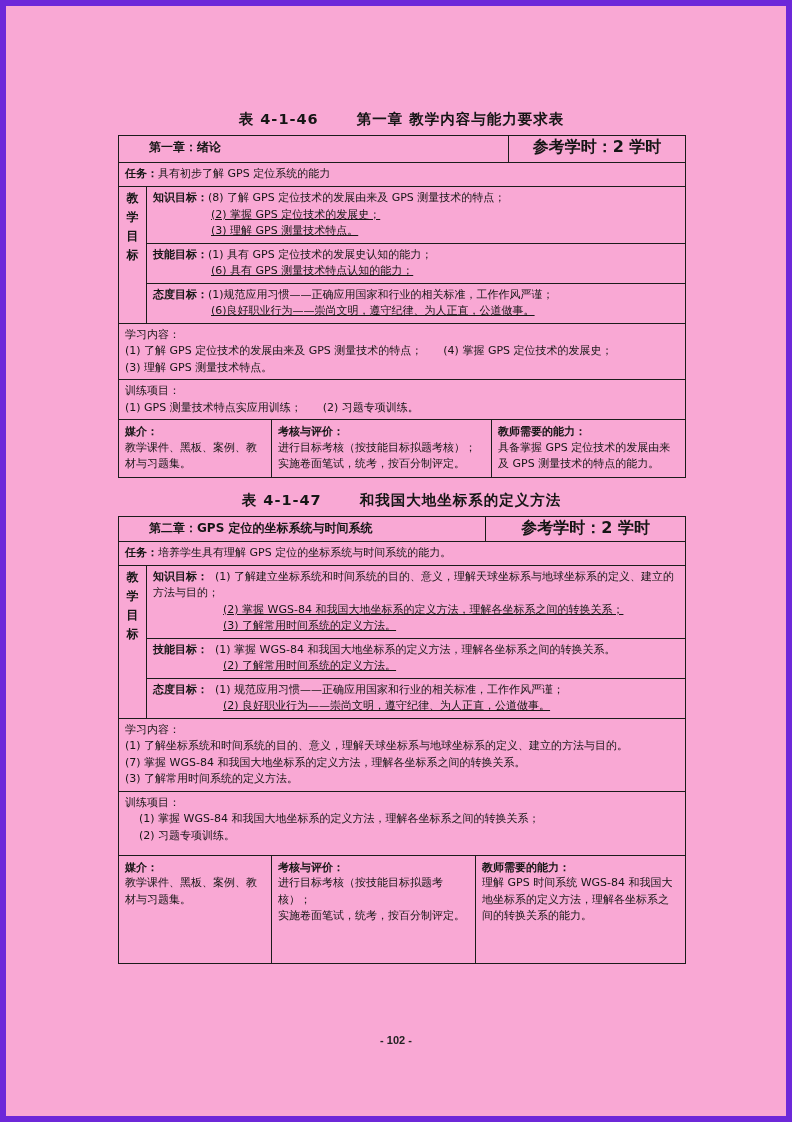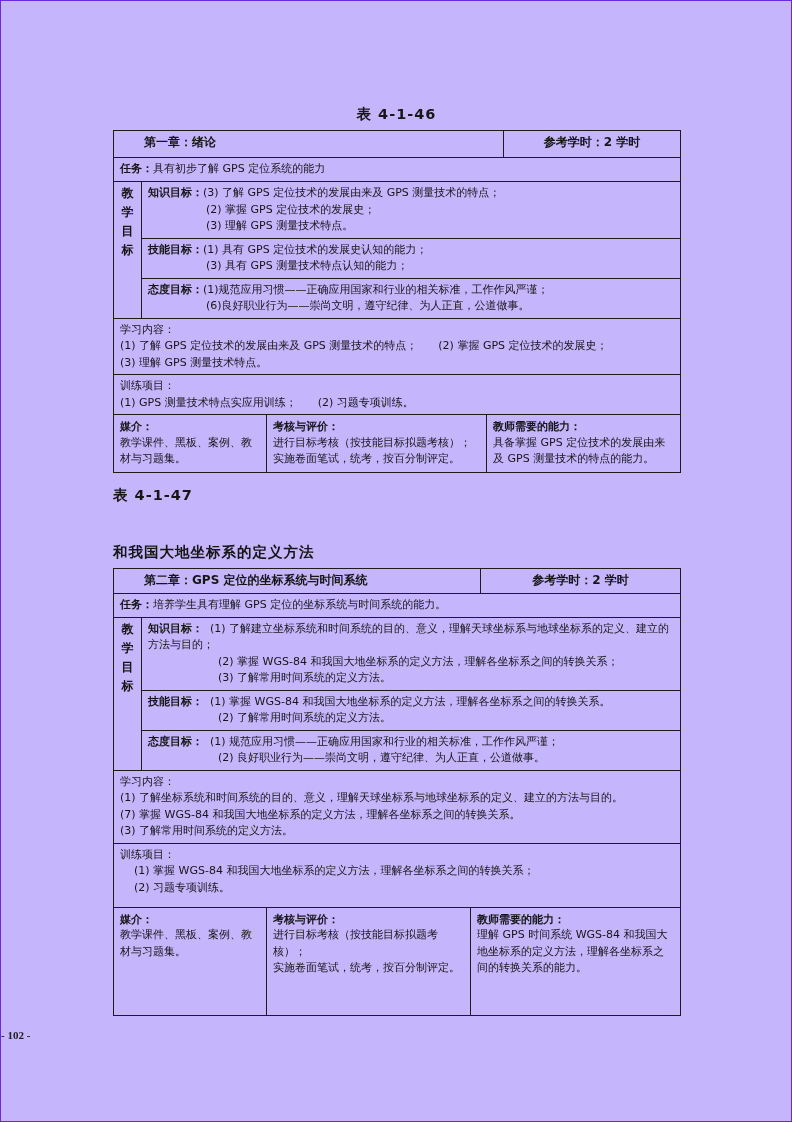--- a/index.html
+++ b/index.html
@@ -1,63 +1,64 @@
 <!DOCTYPE html>
 <html><head>
 <meta charset="utf-8">
 <style>
   * { margin:0; padding:0; box-sizing:border-box; }
   body { background:#ffffff; }
   .page {
     position:relative; width:792px; height:1122px; margin:0 auto;
-    background:#c4b5fd; border:1px solid #6d28d9;
+    background:#f9a8d4; border:6px solid #6d28d9;
     font-family:"DejaVu Sans", sans-serif; color:#161616;
   }
   .content { position:absolute; left:112px; top:104px; width:567px; }
 
   .caption {
     display:flex; justify-content:center; align-items:baseline; gap:38px;
     font-size:14.5px; font-weight:bold; margin-bottom:6px; letter-spacing:1px;
   }
-  .caption2 { margin-top:13px;flex-direction:column; }
+  .caption2 { margin-top:13px; }
 
   table.req {
     width:567px; border-collapse:collapse; table-layout:fixed;
     font-size:11px; line-height:16.5px;
   }
   table.req td { border:1.6px solid #1c1c1c; padding:3px 6px; vertical-align:top; }
   td.vmid { vertical-align:middle; }
   .b { font-weight:bold; }
   .hdr-left { font-weight:bold; font-size:12px; padding-left:30px !important; }
-  .hdr-right { font-weight:bold; font-size:12px; text-align:center; }
+  .hdr-right { font-weight:bold; font-size:16px; text-align:center; }
 
   .goalcol { text-align:center; font-weight:bold; padding:2px 0 !important; }
   .goalcol div { line-height:19px; font-size:12px; }
 
   .pre, .pre div { white-space:pre-wrap; }
   .goal-first { white-space:pre-wrap; }
-  .cont div { white-space:pre-wrap; padding-left:58px; }
+  .cont div { white-space:pre-wrap; padding-left:58px;text-decoration:underline; }
   .t2 .cont div { padding-left:70px; }
 
   .seclabel { font-weight:normal; }
   .flabel { font-weight:bold;font-family:Liberation Serif, serif; }
 
   .pagenum {
-    position:absolute; left:0; width:100%; top:1028px; text-align:left;
-    font-family:Liberation Serif, serif; font-weight:bold; font-size:11px; color:#222;
+    position:absolute; left:0; width:100%; top:1028px; text-align:center;
+    font-family:Liberation Sans, sans-serif; font-weight:bold; font-size:11px; color:#222;
   }
 </style>
 </head>
 <body>
 
 <div class="page">
   <div class="content">
 
     <div class="caption">
       <span>表 4-1-46</span>
+      <span>第一章 教学内容与能力要求表</span>
     </div>
 
     <table class="req t1">
       <colgroup>
           <col style="width:28px">
           <col style="width:125px">
           <col style="width:220px">
           <col style="width:17px">
           <col style="width:177px">
         </colgroup>
@@ -72,47 +73,47 @@
         </td>
       </tr>
       <tr style="height:52px">
         <td rowspan="3" class="goalcol vmid">
               <div>教</div>
               <div>学</div>
               <div>目</div>
               <div>标</div>
             </td>
         <td colspan="4">
-          <div class="goal-first"><span class="b">知识目标：</span><span>(3) 了解 GPS 定位技术的发展由来及 GPS 测量技术的特点；</span></div>
+          <div class="goal-first"><span class="b">知识目标：</span><span>(8) 了解 GPS 定位技术的发展由来及 GPS 测量技术的特点；</span></div>
           <div class="cont">
                 <div>(2) 掌握 GPS 定位技术的发展史；</div>
                 <div>(3) 理解 GPS 测量技术特点。</div>
               </div>
         </td>
       </tr>
       <tr style="height:34px">
         <td colspan="4">
           <div class="goal-first"><span class="b">技能目标：</span><span>(1) 具有 GPS 定位技术的发展史认知的能力；</span></div>
           <div class="cont">
-                <div>(3) 具有 GPS 测量技术特点认知的能力；</div>
+                <div>(6) 具有 GPS 测量技术特点认知的能力；</div>
               </div>
         </td>
       </tr>
       <tr style="height:34px">
         <td colspan="4">
           <div class="goal-first"><span class="b">态度目标：</span><span>(1)规范应用习惯——正确应用国家和行业的相关标准，工作作风严谨；</span></div>
           <div class="cont">
                 <div>(6)良好职业行为——崇尚文明，遵守纪律、为人正直，公道做事。</div>
               </div>
         </td>
       </tr>
       <tr style="height:52px">
         <td colspan="5">
           <div class="seclabel">学习内容：</div>
-          <div class="pre"><div>(1) 了解 GPS 定位技术的发展由来及 GPS 测量技术的特点；      (2) 掌握 GPS 定位技术的发展史；</div><div>(3) 理解 GPS 测量技术特点。</div></div>
+          <div class="pre"><div>(1) 了解 GPS 定位技术的发展由来及 GPS 测量技术的特点；      (4) 掌握 GPS 定位技术的发展史；</div><div>(3) 理解 GPS 测量技术特点。</div></div>
         </td>
       </tr>
       <tr style="height:32px">
         <td colspan="5">
           <div class="seclabel">训练项目：</div>
           <div class="pre"><div>(1) GPS 测量技术特点实应用训练；      (2) 习题专项训练。</div></div>
         </td>
       </tr>
       <tr style="height:58px">
         <td colspan="2">

